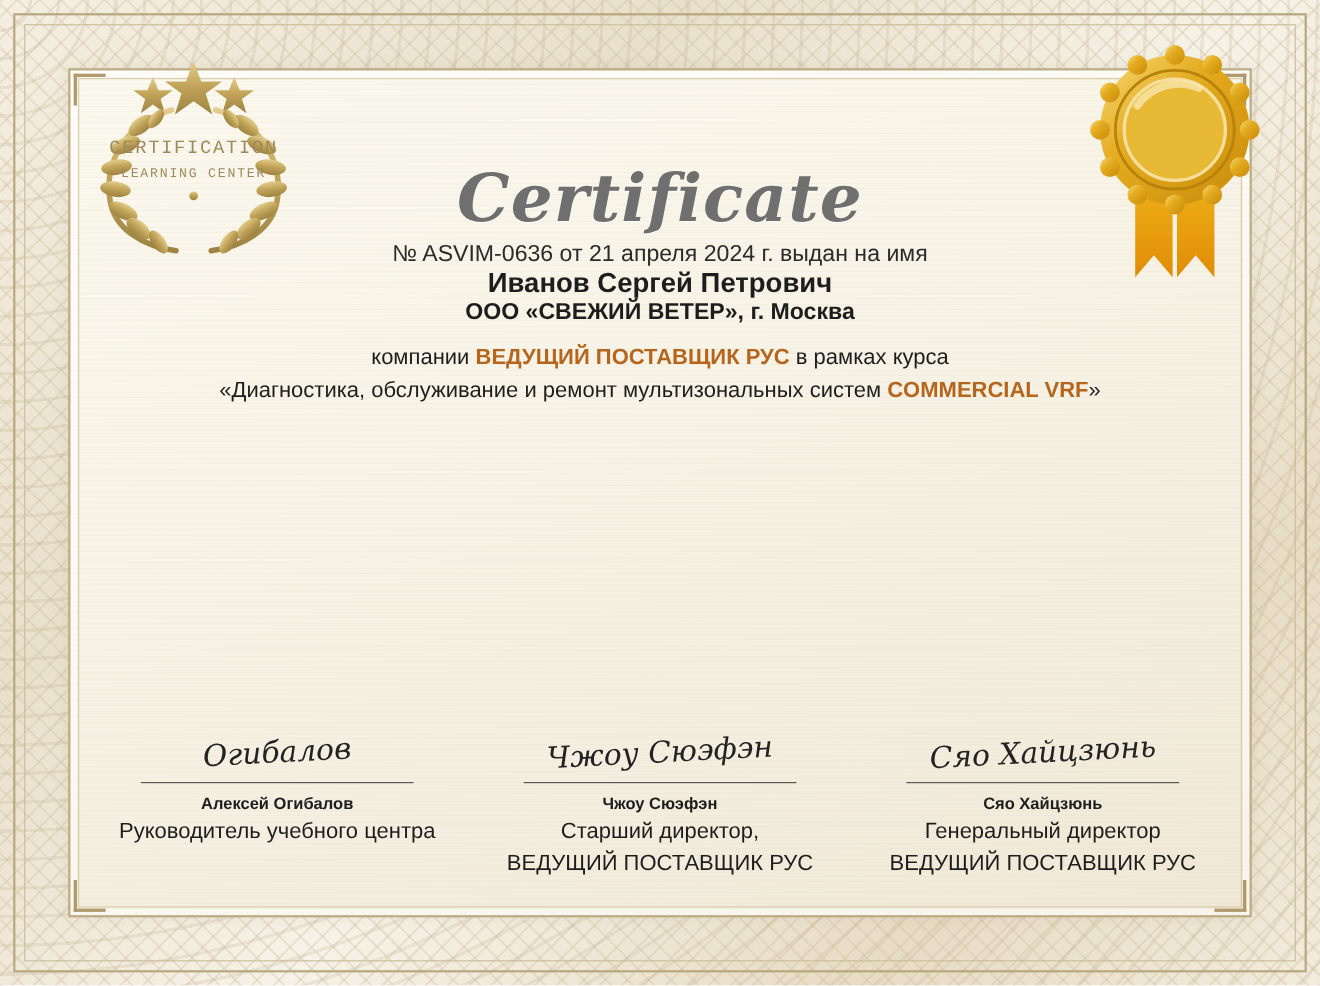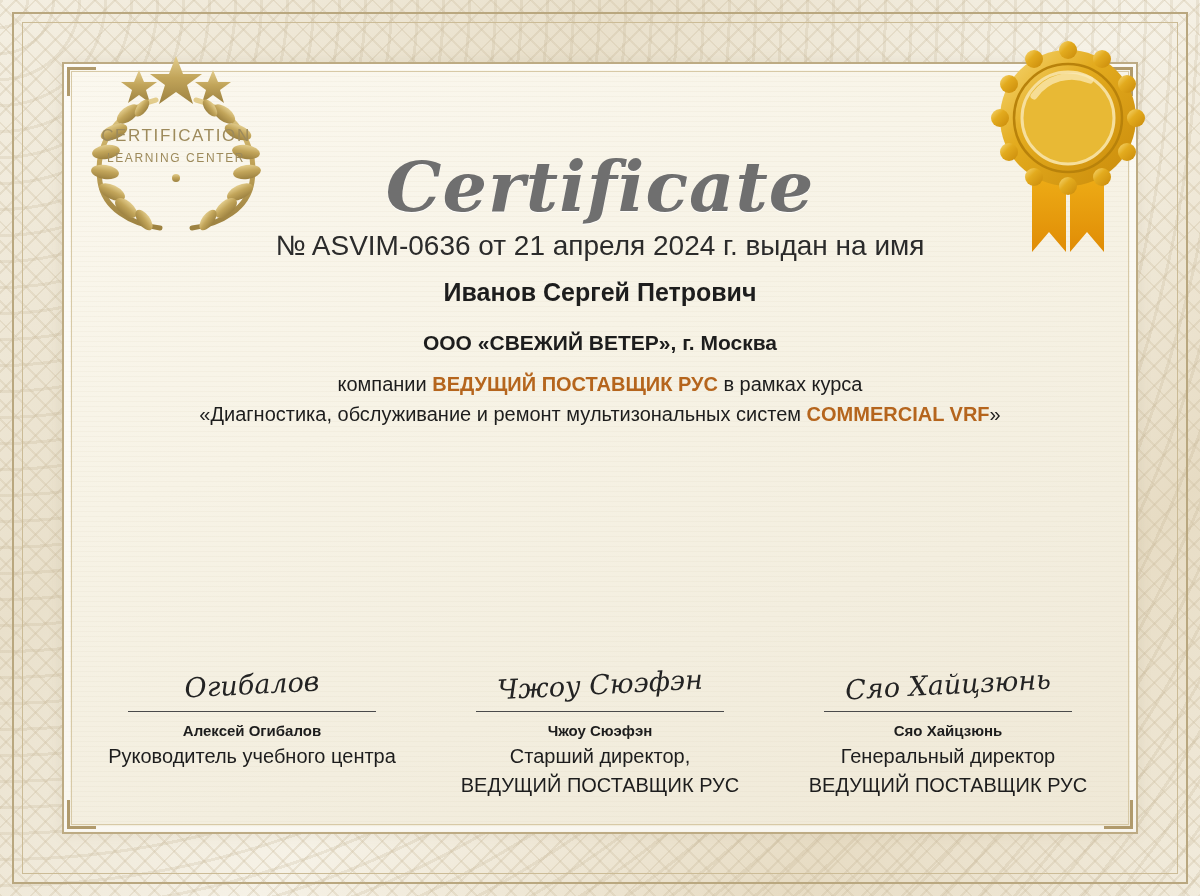--- a/index.html
+++ b/index.html
@@ -71,21 +71,21 @@
     top: 48px;
     width: 240px;
     height: 190px;
   }
   .emblem-text {
     position: absolute;
     width: 100%;
     text-align: center;
     color: #9d8a5b;
     letter-spacing: 1.6px;
-    font-family: Liberation Sans, sans-serif;
+    font-family: Liberation Mono, monospace;
   }
   .emblem-text.l1 { top: 78px; font-size: 17px; }
   .emblem-text.l2 { top: 103px; font-size: 12px; }
 
   
   .seal {
     position: absolute;
     right: 52px;
     top: 40px;
     width: 160px;
@@ -96,43 +96,42 @@
   .content {
     position: absolute;
     left: 90px;
     right: 90px;
     top: 150px;
     text-align: center;
   }
   .title {
     font-family: "DejaVu Serif", "Liberation Serif", serif;
     font-style: italic;
-    font-size: 70px;
+    font-size: 60px;
     color: #6f6f6f;
     letter-spacing: 1px;
     margin: 0 0 6px 0;
     line-height: 1.05;
     text-shadow: 0 1px 0 rgba(255,255,255,0.8);
   }
   .issue-line {
-    font-size: 28px;
+    font-size: 21px;
     color: #2b2b2b;
     margin-top: 4px;
   }
   .recipient {
     font-size: 25px;
     font-weight: bold;
     color: #1d1d1d;
-    margin-top: 16px;
   }
   .company {
     font-size: 21px;
     font-weight: bold;
     color: #1d1d1d;
-    margin-top: 24px;
+    margin-top: 0;
   }
   .body-text {
     font-size: 20px;
     color: #1d1d1d;
     line-height: 1.52;
     margin-top: 14px;
   }
   .accent {
     color: #b5651d;
     font-weight: bold;

